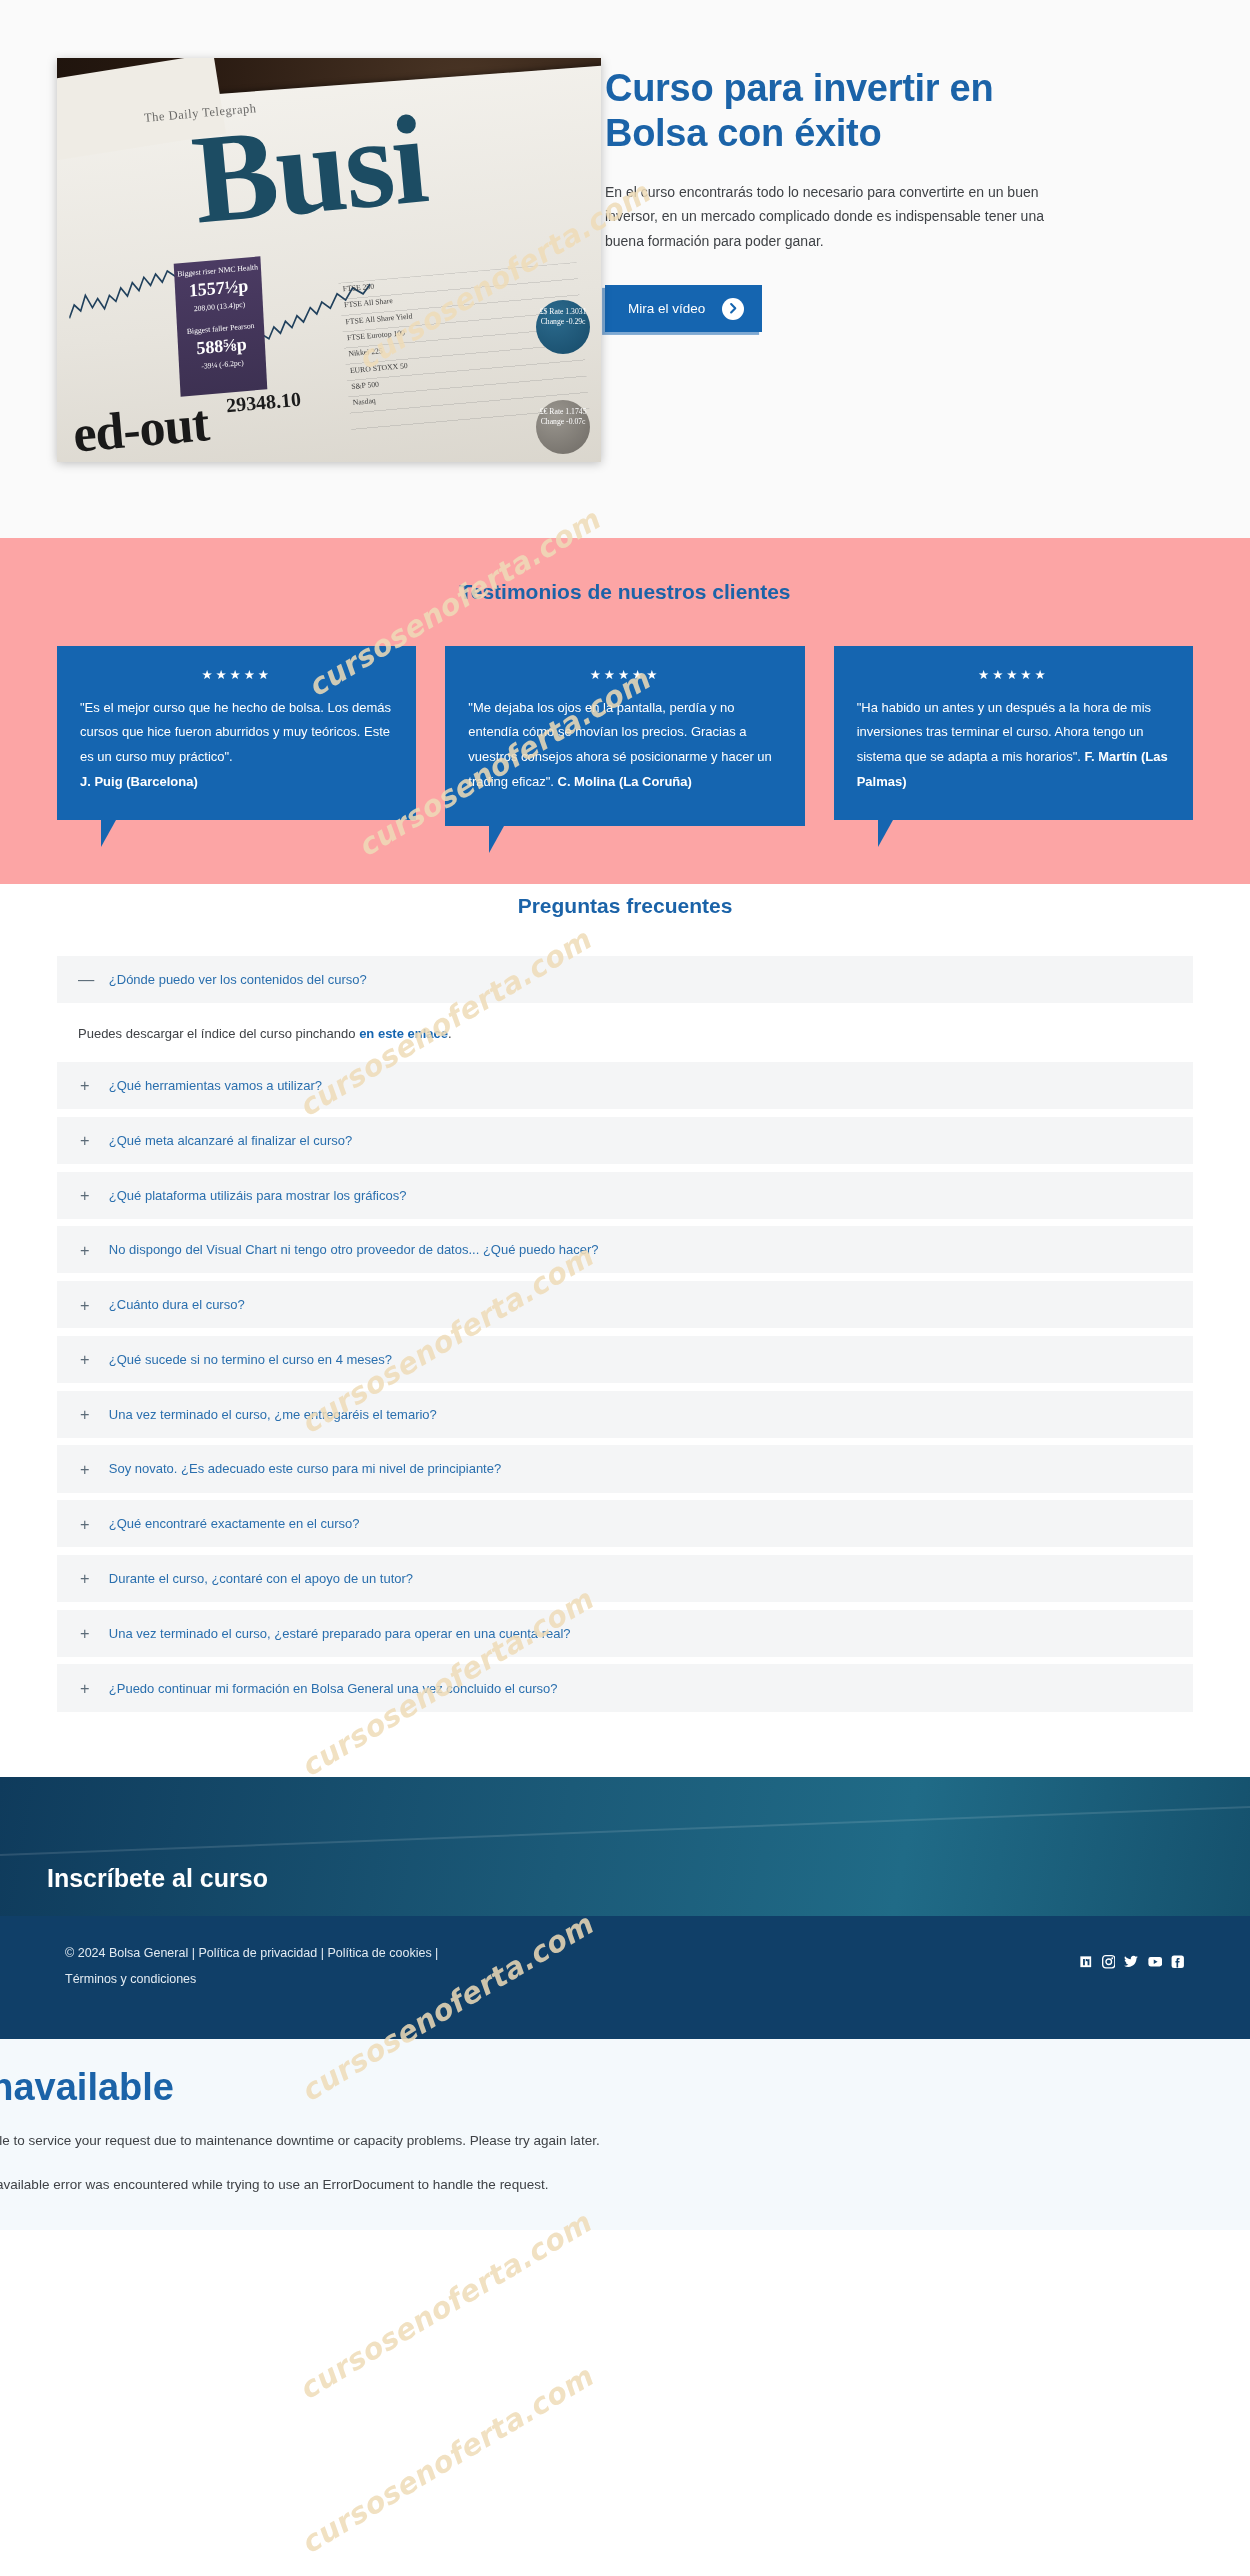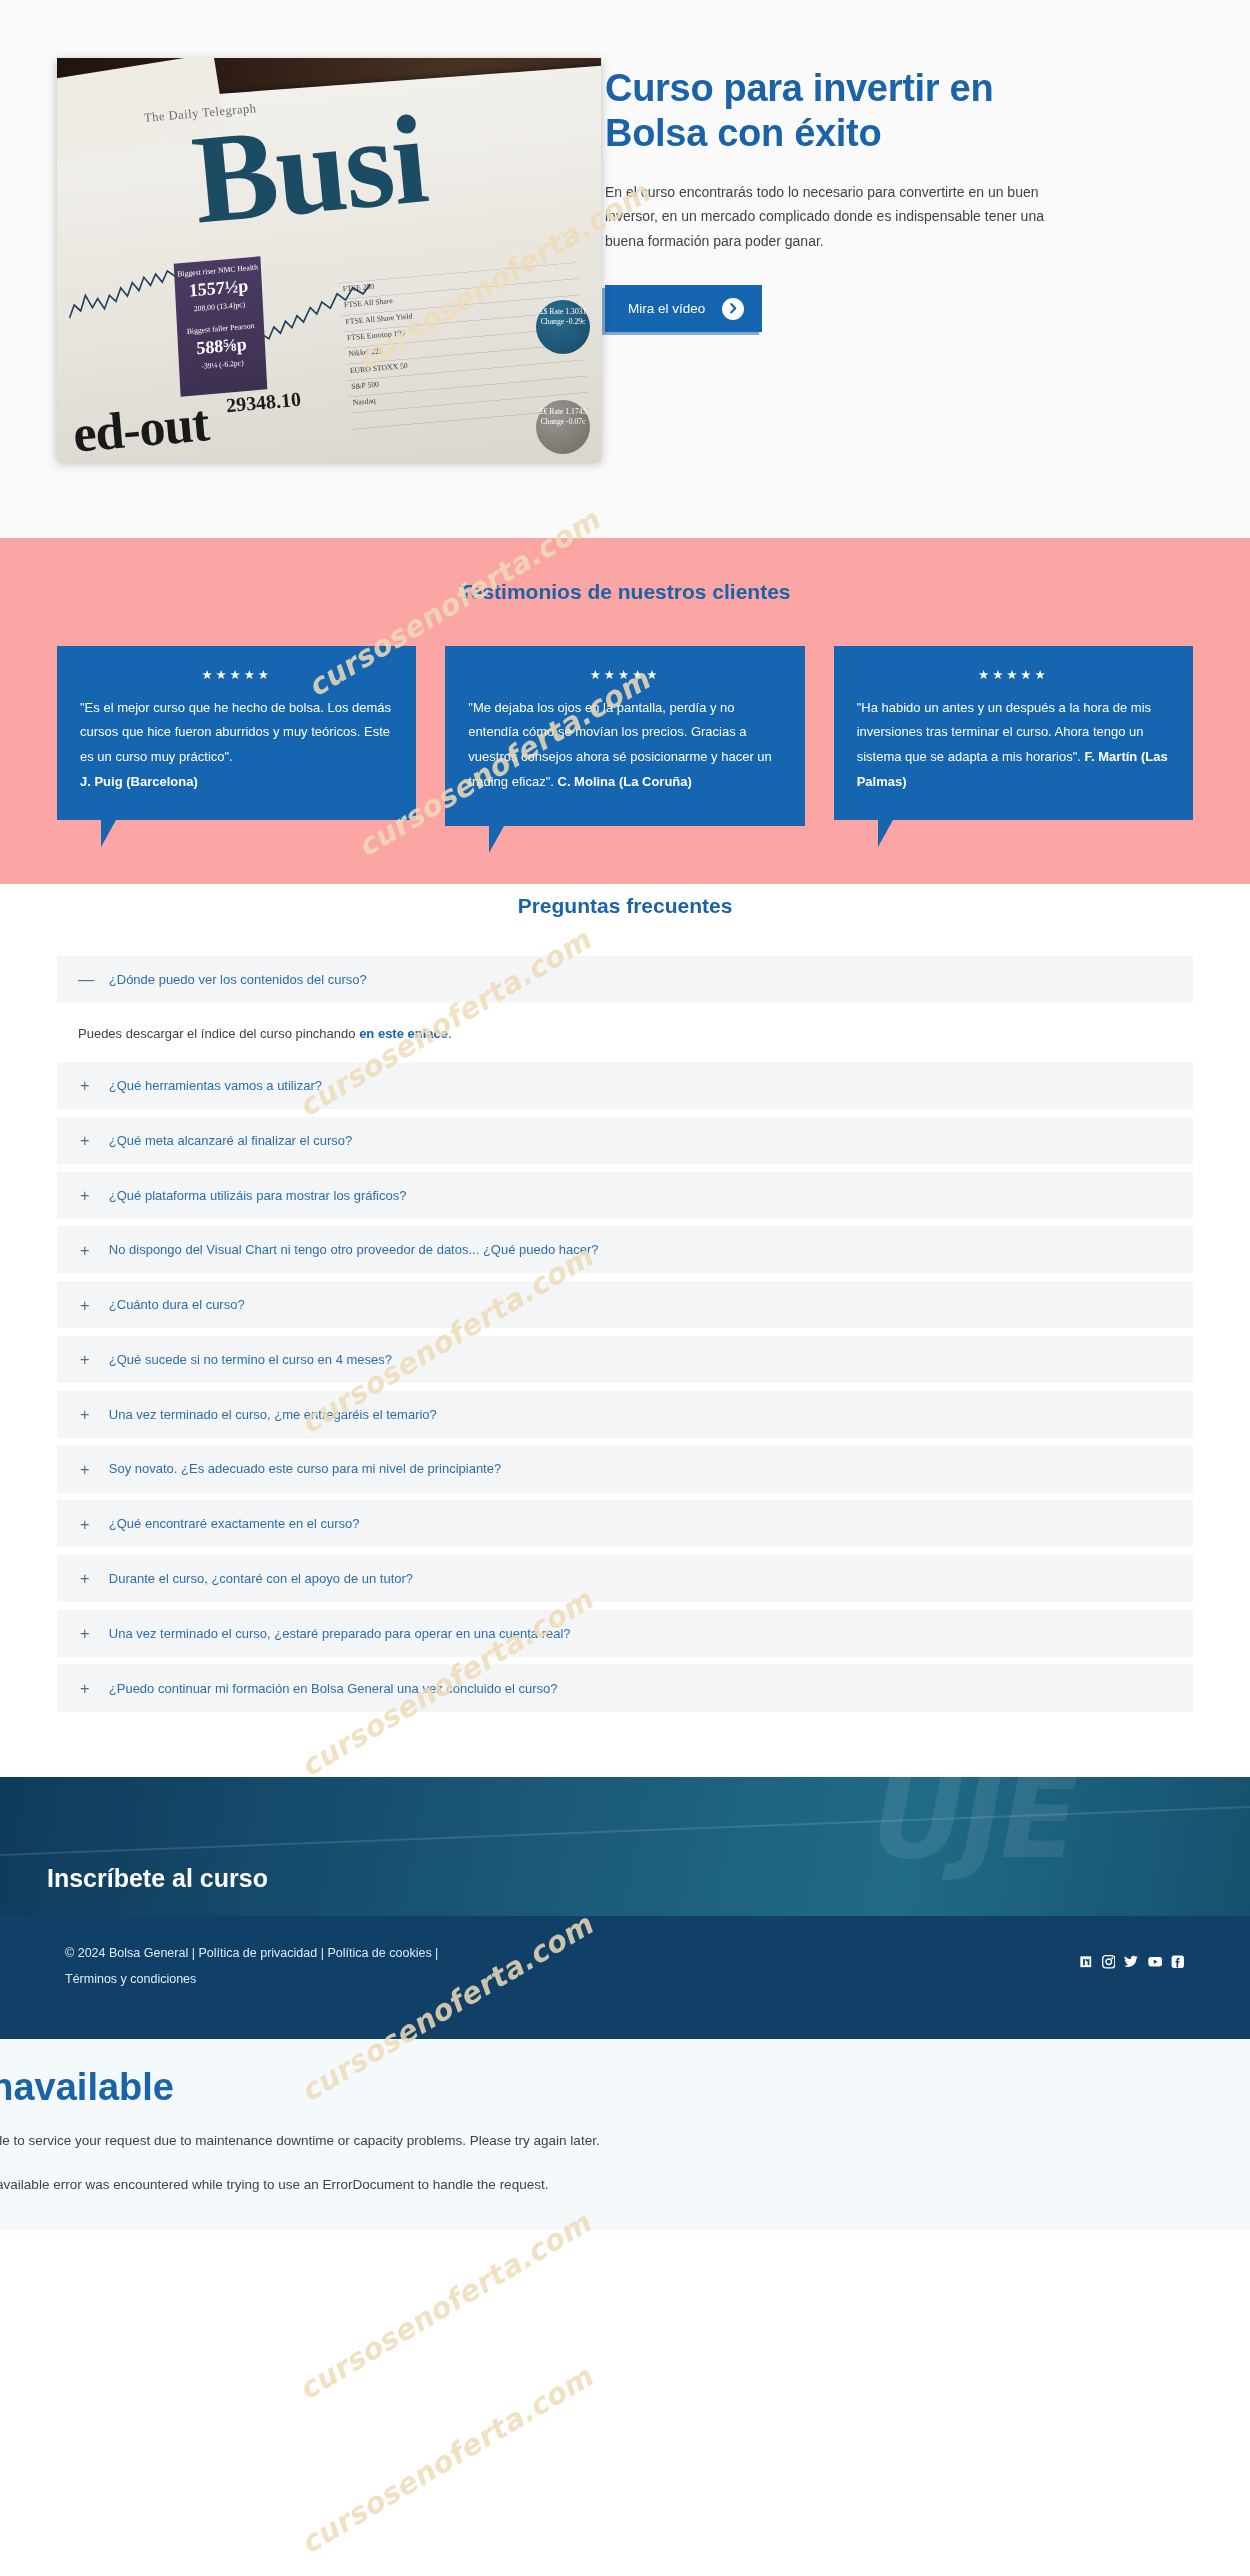--- a/index.html
+++ b/index.html
@@ -583,21 +583,20 @@
         <span class="q">Una vez terminado el curso, ¿estaré preparado para operar en una cuenta real?</span>
       </div>
       <div class="faq-item">
         <span class="sign">+</span>
         <span class="q">¿Puedo continuar mi formación en Bolsa General una vez concluido el curso?</span>
       </div>
     </div>
   </section>
 
   <section class="cta">
-    <div class="ghost">UJE</div>
     <div class="ghost2">&nbsp;&nbsp;</div>
     <div class="streak"></div>
     <h2 class="cta-title">Inscríbete al curso</h2>
   </section>
 
   <footer class="footer">
     <div class="footer-links">
       <span>© 2024 Bolsa General | </span><a href="#">Política de privacidad</a><span> | </span><a href="#">Política de cookies</a><span> |</span><br>
       <a href="#">Términos y condiciones</a>
     </div>

